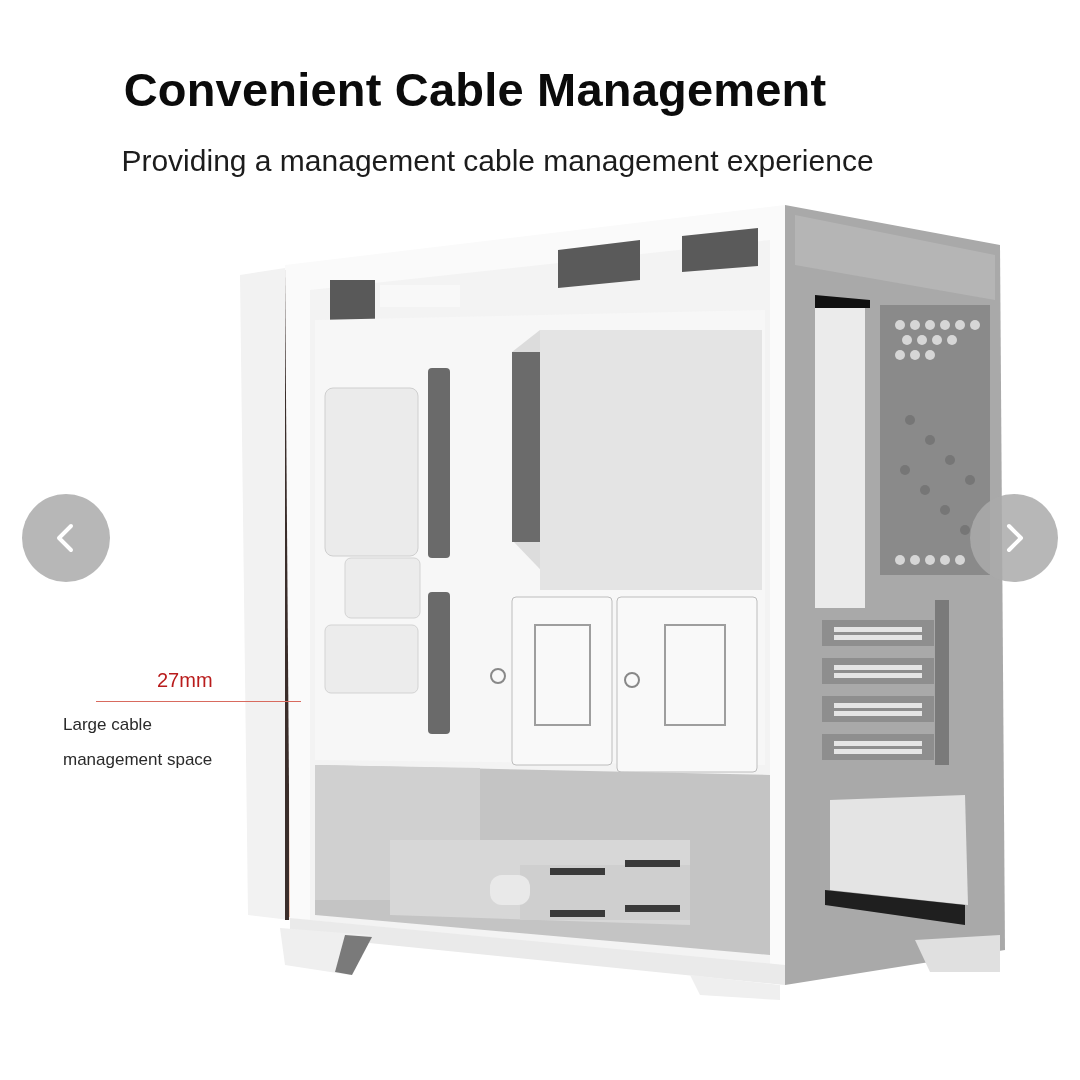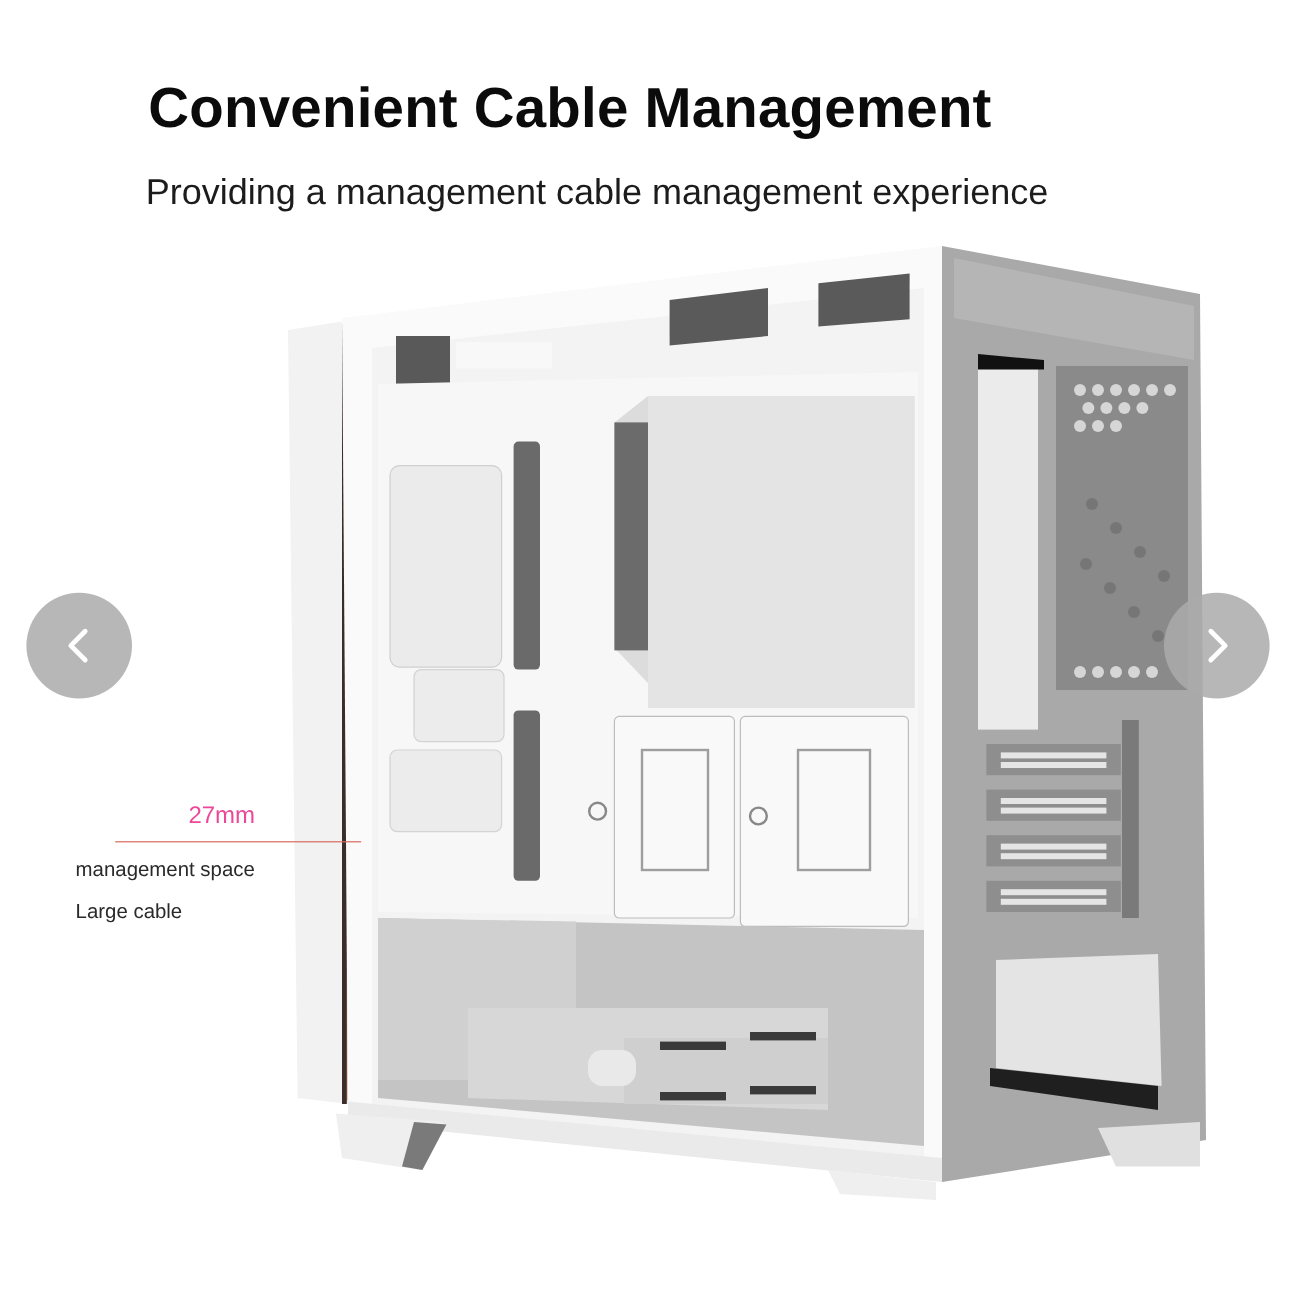--- a/index.html
+++ b/index.html
@@ -15,21 +15,21 @@
   .subtitle {
     position: absolute; left: 0; width: 995px; top: 144px;
     text-align: center; font-size: 30px; color: #1c1c1c;
   }
 
   
   .case { position: absolute; left: 0; top: 0; width: 1080px; height: 1080px; }
   .case svg { position: absolute; left: 0; top: 0; }
 
   .annot-dim {
-    position: absolute; left: 157px; top: 669px; font-size: 20px; color: #ec4899;
+    position: absolute; left: 157px; top: 669px; font-size: 20px; color: #b91c1c;
   }
   .annot-line {
     position: absolute; left: 96px; top: 701px; width: 205px; height: 1px; background: #d86a5e;
   }
   .annot-label {
     position: absolute; left: 63px; top: 707px; font-size: 17px; color: #2a2a2a; line-height: 35px;
   }
 
   .nav-btn {
     position: absolute; width: 88px; height: 88px; border-radius: 50%;
@@ -160,22 +160,22 @@
       <polygon points="280,928 370,935 350,975 285,965" fill="#efefef"></polygon>
       <polygon points="345,935 372,937 352,975 335,972" fill="#7a7a7a"></polygon>
       <polygon points="690,975 780,985 780,1000 700,995" fill="#efefef"></polygon>
       <polygon points="915,940 1000,935 1000,972 930,972" fill="#e0e0e0"></polygon>
     </svg>
   </div>
 
   <div class="annot-dim">27mm</div>
   <div class="annot-line"></div>
   <div class="annot-label">
+    <div>Large cable</div>
     <div>management space</div>
-    <div>Large cable</div>
   </div>
 
   <div class="nav-btn nav-prev">
     <svg viewBox="0 0 40 40">
       <polyline points="25,8 13,20 25,32" fill="none" stroke="#ffffff" stroke-width="4" stroke-linecap="round" stroke-linejoin="round"></polyline>
     </svg>
   </div>
   <div class="nav-btn nav-next">
     <svg viewBox="0 0 40 40">
       <polyline points="15,8 27,20 15,32" fill="none" stroke="#ffffff" stroke-width="4" stroke-linecap="round" stroke-linejoin="round"></polyline>

